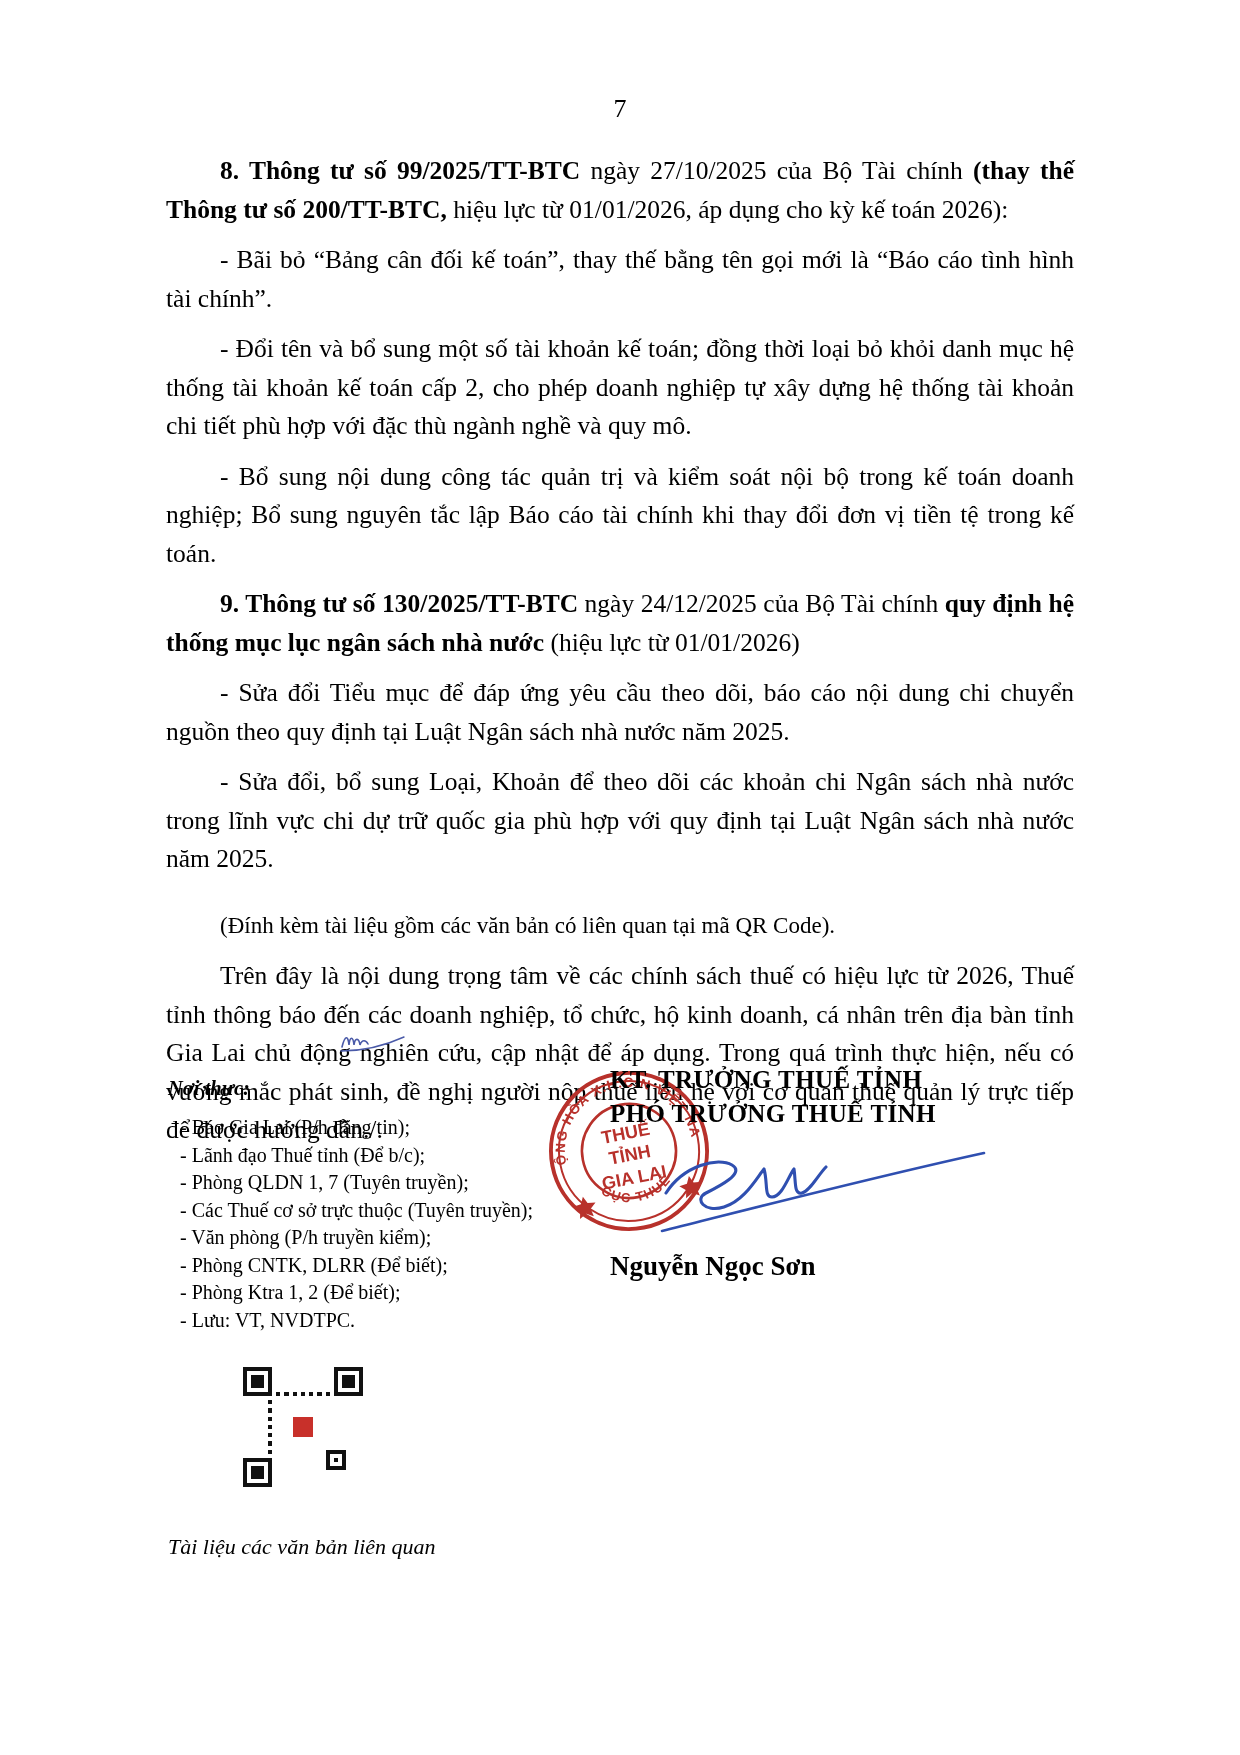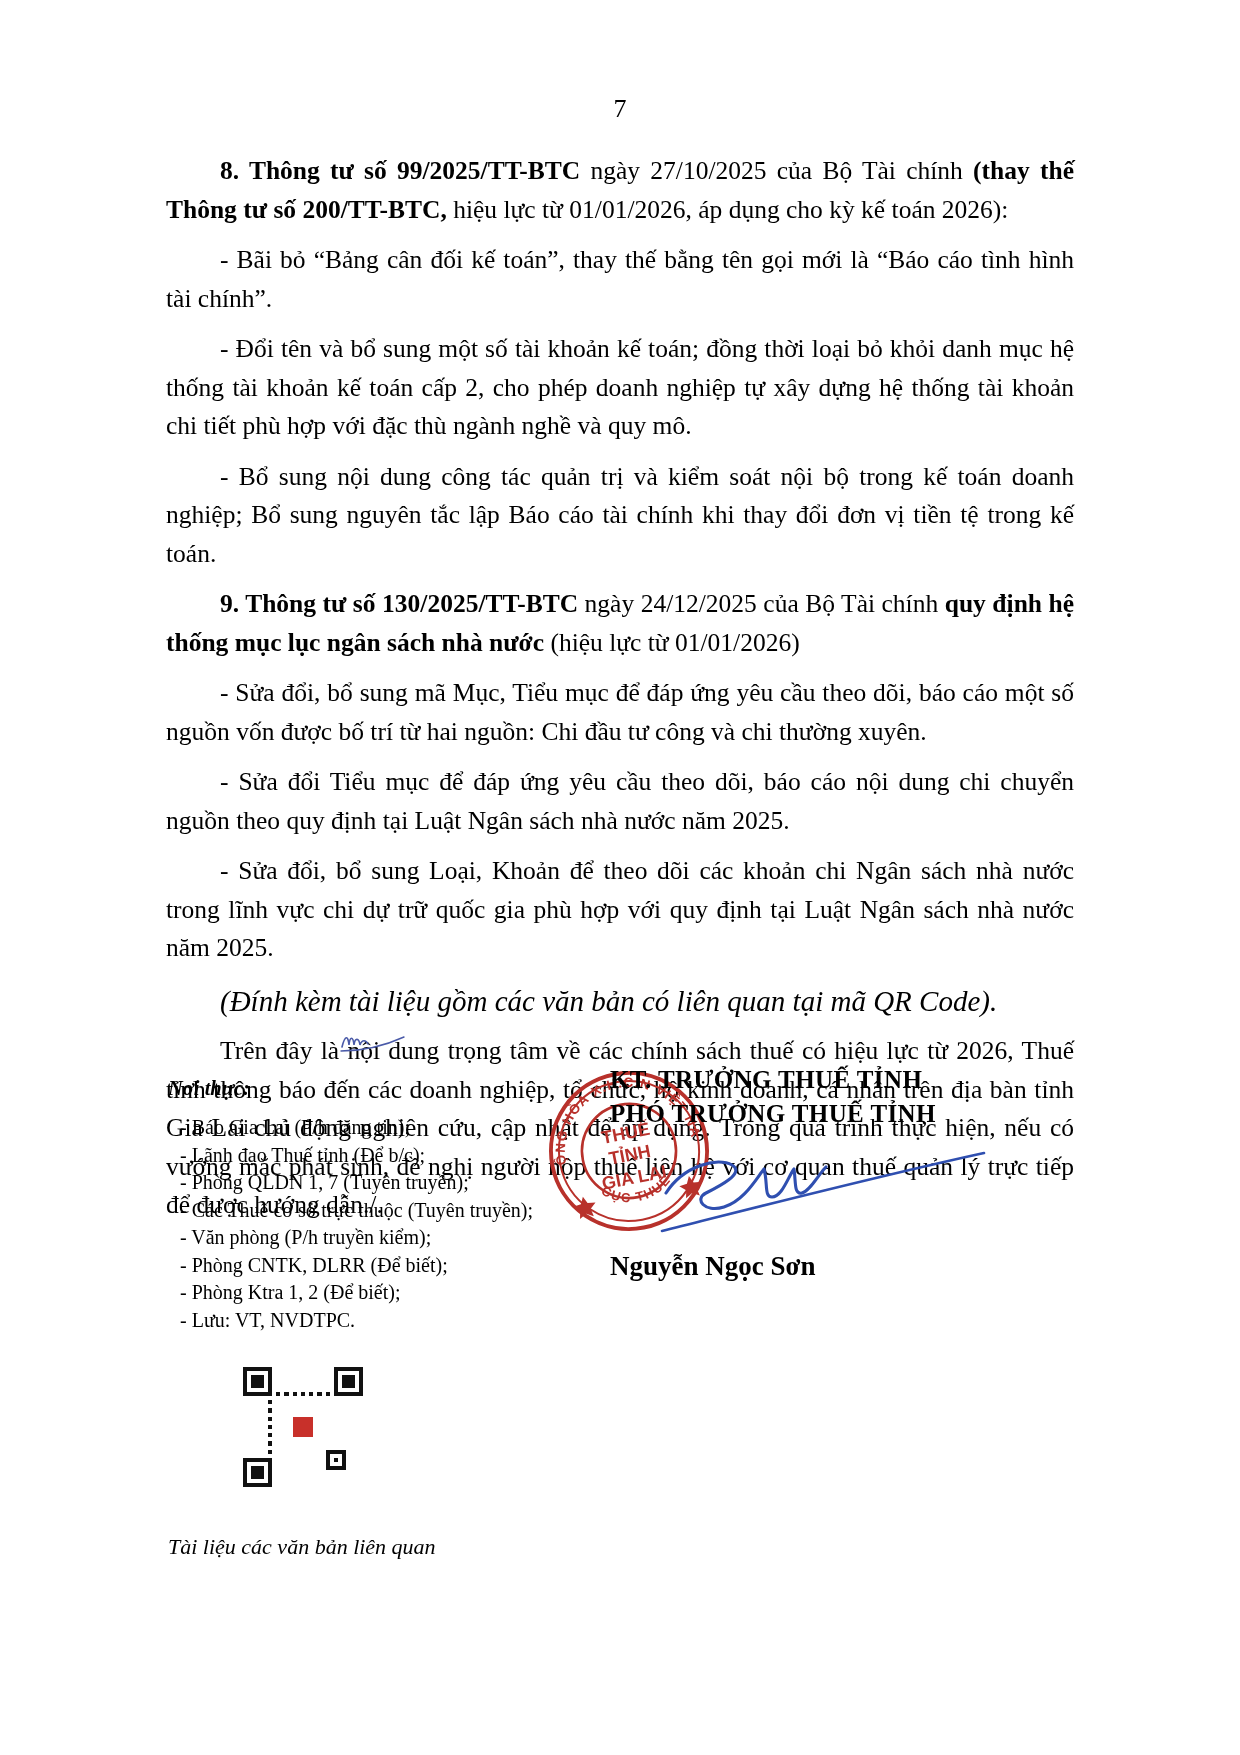--- a/index.html
+++ b/index.html
@@ -43,25 +43,24 @@
     text-align: justify;
     text-justify: inter-word;
     text-indent: 54px;
     hyphens: none;
   }
   p.para + p.para { margin-top: 12px; }
 
   .b { font-weight: bold; }
 
   p.attach {
-    margin: 14px 0 0 0;
-    font-size: 29px;
+    margin: 28px 0 0 0;
+    font-size: 23px;
     line-height: 38.5px;
     text-indent: 54px;
-    font-style: italic;
     text-align: left;
   }
 
   
   .bottom {
     position: absolute;
     top: 1075px;
     left: 0;
     width: 1240px;
     height: 460px;
@@ -178,21 +177,20 @@
 <div class="page">
 
   <div class="page-number">7</div>
 
   <div class="content">
     <p class="para"><span class="b">8. Thông tư số 99/2025/TT-BTC </span><span>ngày 27/10/2025 của Bộ Tài chính </span><span class="b">(thay thế Thông tư số 200/TT-BTC,</span><span> hiệu lực từ 01/01/2026, áp dụng cho kỳ kế toán 2026):</span></p>
     <p class="para"><span>- Bãi bỏ “Bảng cân đối kế toán”, thay thế bằng tên gọi mới là “Báo cáo tình hình tài chính”.</span></p>
     <p class="para"><span>- Đổi tên và bổ sung một số tài khoản kế toán; đồng thời loại bỏ khỏi danh mục hệ thống tài khoản kế toán cấp 2, cho phép doanh nghiệp tự xây dựng hệ thống tài khoản chi tiết phù hợp với đặc thù ngành nghề và quy mô.</span></p>
     <p class="para"><span>- Bổ sung nội dung công tác quản trị và kiểm soát nội bộ trong kế toán doanh nghiệp; Bổ sung nguyên tắc lập Báo cáo tài chính khi thay đổi đơn vị tiền tệ trong kế toán.</span></p>
     <p class="para"><span class="b">9. Thông tư số 130/2025/TT-BTC </span><span>ngày 24/12/2025 của Bộ Tài chính </span><span class="b">quy định hệ thống mục lục ngân sách nhà nước</span><span> (hiệu lực từ 01/01/2026)</span></p>
-    <p class="para"><span>- Sửa đổi, bổ sung mã Mục, Tiểu mục để đáp ứng yêu cầu theo dõi, báo cáo một số nguồn vốn được bố trí từ hai nguồn: Chi đầu tư công và chi thường xuyên.</span></p>
     <p class="para"><span>- Sửa đổi Tiểu mục để đáp ứng yêu cầu theo dõi, báo cáo nội dung chi chuyển nguồn theo quy định tại Luật Ngân sách nhà nước năm 2025.</span></p>
     <p class="para"><span>- Sửa đổi, bổ sung Loại, Khoản để theo dõi các khoản chi Ngân sách nhà nước trong lĩnh vực chi dự trữ quốc gia phù hợp với quy định tại Luật Ngân sách nhà nước năm 2025.</span></p>
 
     <p class="attach">(Đính kèm tài liệu gồm các văn bản có liên quan tại mã QR Code).</p>
 
     <p class="para" style="margin-top:12px;">Trên đây là nội dung trọng tâm về các chính sách thuế có hiệu lực từ 2026, Thuế tỉnh thông báo đến các doanh nghiệp, tổ chức, hộ kinh doanh, cá nhân trên địa bàn tỉnh Gia Lai chủ động nghiên cứu, cập nhật để áp dụng. Trong quá trình thực hiện, nếu có vướng mắc phát sinh, đề nghị người nộp thuế liên hệ với cơ quan thuế quản lý trực tiếp để được hướng dẫn./.</p>
   </div>
 
   <div class="bottom">
 

